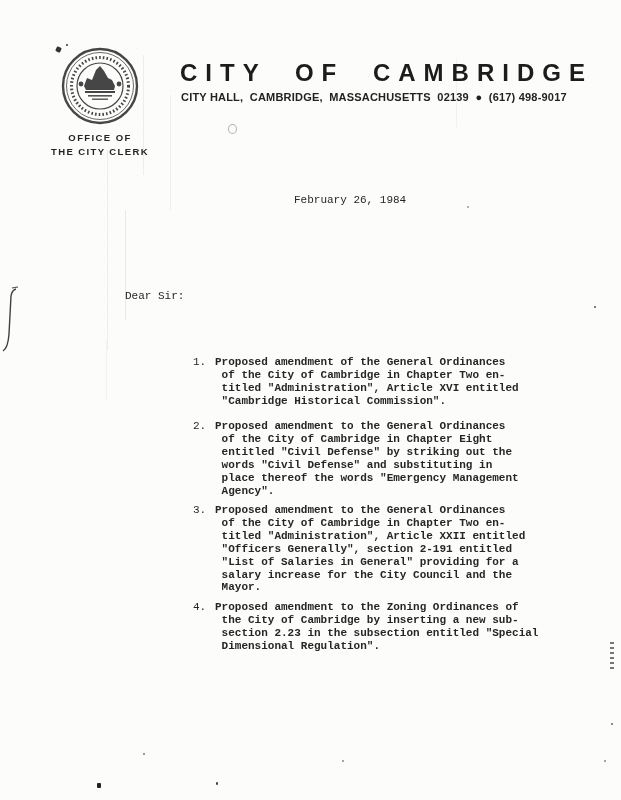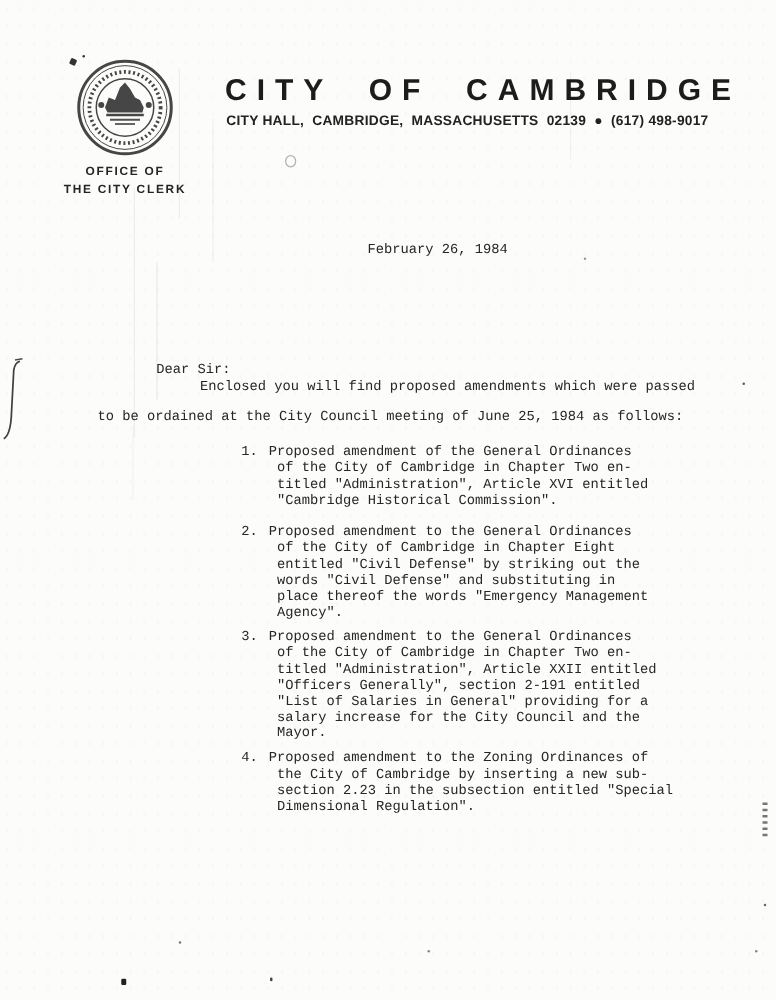--- a/index.html
+++ b/index.html
@@ -40,21 +40,21 @@
     font-size:11px;line-height:13px;color:#262626;
     white-space:pre;
   }
   .date{left:294px;top:194px;}
   .recipient{left:94px;top:219px;}
   .salutation{left:94px;top:290px;margin-left:31px;}
   .intro1{left:160px;top:304px;}
   .intro2{left:78px;top:328px;}
   .item{display:flex;left:193px;width:360px;line-height:12.9px;}
   .item .num{width:22px;flex:0 0 22px;}
-  .item .itext{white-space:pre;}
+  .item .itext{white-space:pre;font-weight:bold;}
   .item1{top:356px;} .item2{top:420px;} .item3{top:504px;} .item4{top:601px;}
   
   .streak{position:absolute;width:1px;background:#000;}
   .speck{position:absolute;background:#333;border-radius:1px;}
   .ring-artifact{
     position:absolute;left:228px;top:124px;width:7px;height:8px;
     border:1px solid #8a8a8a;border-radius:50%;opacity:.65;
   }
   .margin-marks{
     position:absolute;left:610px;top:642px;
@@ -82,22 +82,20 @@
   </svg>
 
   <div class="office">OFFICE OF
 THE CITY CLERK</div>
 
   <div class="lh-title">CITY OF CAMBRIDGE</div>
   <div class="lh-sub">CITY HALL,  CAMBRIDGE,  MASSACHUSETTS  02139  ●  (617) 498-9017</div>
 
   <div class="tw date">February 26, 1984</div>
   <div class="tw salutation">Dear Sir:</div>
-  <div class="tw intro1">Enclosed you will find proposed amendments which were passed</div>
-  <div class="tw intro2">to be ordained at the City Council meeting of June 25, 1984 as follows:</div>
 
   <div class="tw item item1">
     <span class="num">1.</span>
     <span class="itext">Proposed amendment of the General Ordinances
  of the City of Cambridge in Chapter Two en-
  titled "Administration", Article XVI entitled
  "Cambridge Historical Commission".</span>
   </div>
   <div class="tw item item2">
     <span class="num">2.</span>

